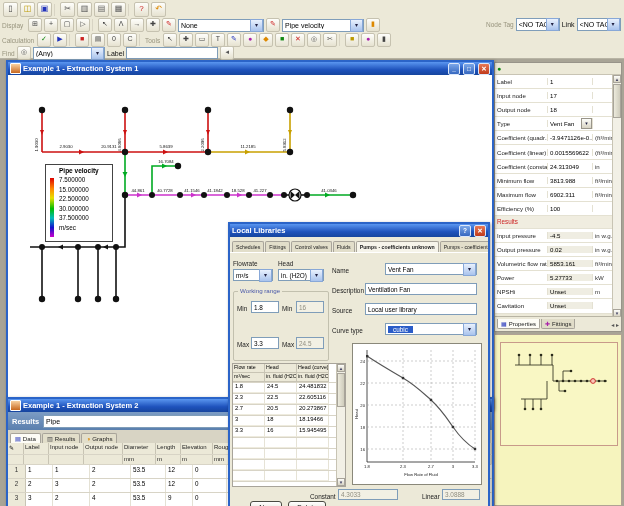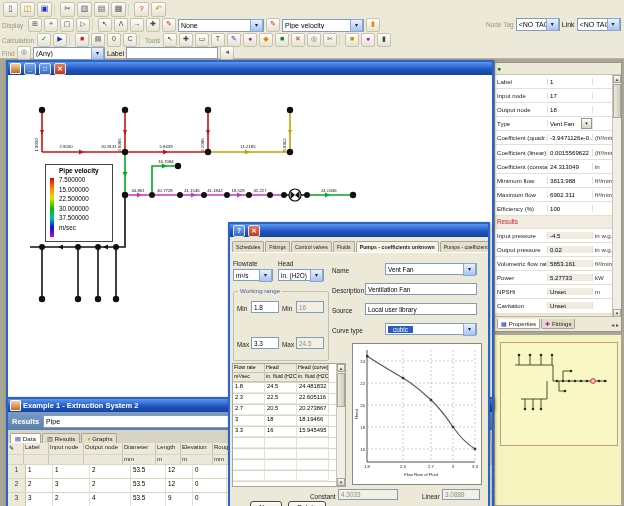--- a/index.html
+++ b/index.html
@@ -174,20 +174,21 @@
       </div>
       <div class="blabel">Label</div>
       <div class="fldbox" style="width:92px"></div>
       <div class="tbtn sm dgr">◂</div>
     </div>
   </div>
 
   <div class="win" style="left:6px;top:60px;width:484px;height:346px;z-index:1">
     <div class="tbbar">
       <div class="tbico"></div>
+      <div class="tbtitle">Example 1 - Extraction System 1</div>
       <div class="wbtn">_</div>
       <div class="wbtn">□</div>
       <div class="wbtn close">✕</div>
     </div>
     <div id="canvas1">
       <svg width="480" height="331" viewBox="0 0 480 331" style="position:absolute;left:0;top:0">
 
         <g fill="none" stroke-width="1.6">
           <line x1="34" y1="38" x2="34" y2="77" stroke="#cc1111"></line>
           <line x1="117" y1="38" x2="117" y2="77" stroke="#cc1111"></line>
@@ -384,20 +385,21 @@
         <div class="dc c7">0.005</div>
         <div class="dc c8">0</div>
         <div class="dc c9">Normal</div>
       </div>
 
     </div>
   </div>
 
   <div class="win" style="left:228px;top:222px;width:258px;height:284px;z-index:3">
     <div class="tbbar">
+      <div class="tbtitle">Local Libraries</div>
       <div class="wbtn">?</div>
       <div class="wbtn close">✕</div>
     </div>
     <div id="dlgtabs">
       <div class="dtab">Schedules</div>
       <div class="dtab">Fittings</div>
       <div class="dtab">Control valves</div>
       <div class="dtab">Fluids</div>
       <div class="dtab active">Pumps - coefficients unknown</div>
       <div class="dtab">Pumps - coefficients known</div>

